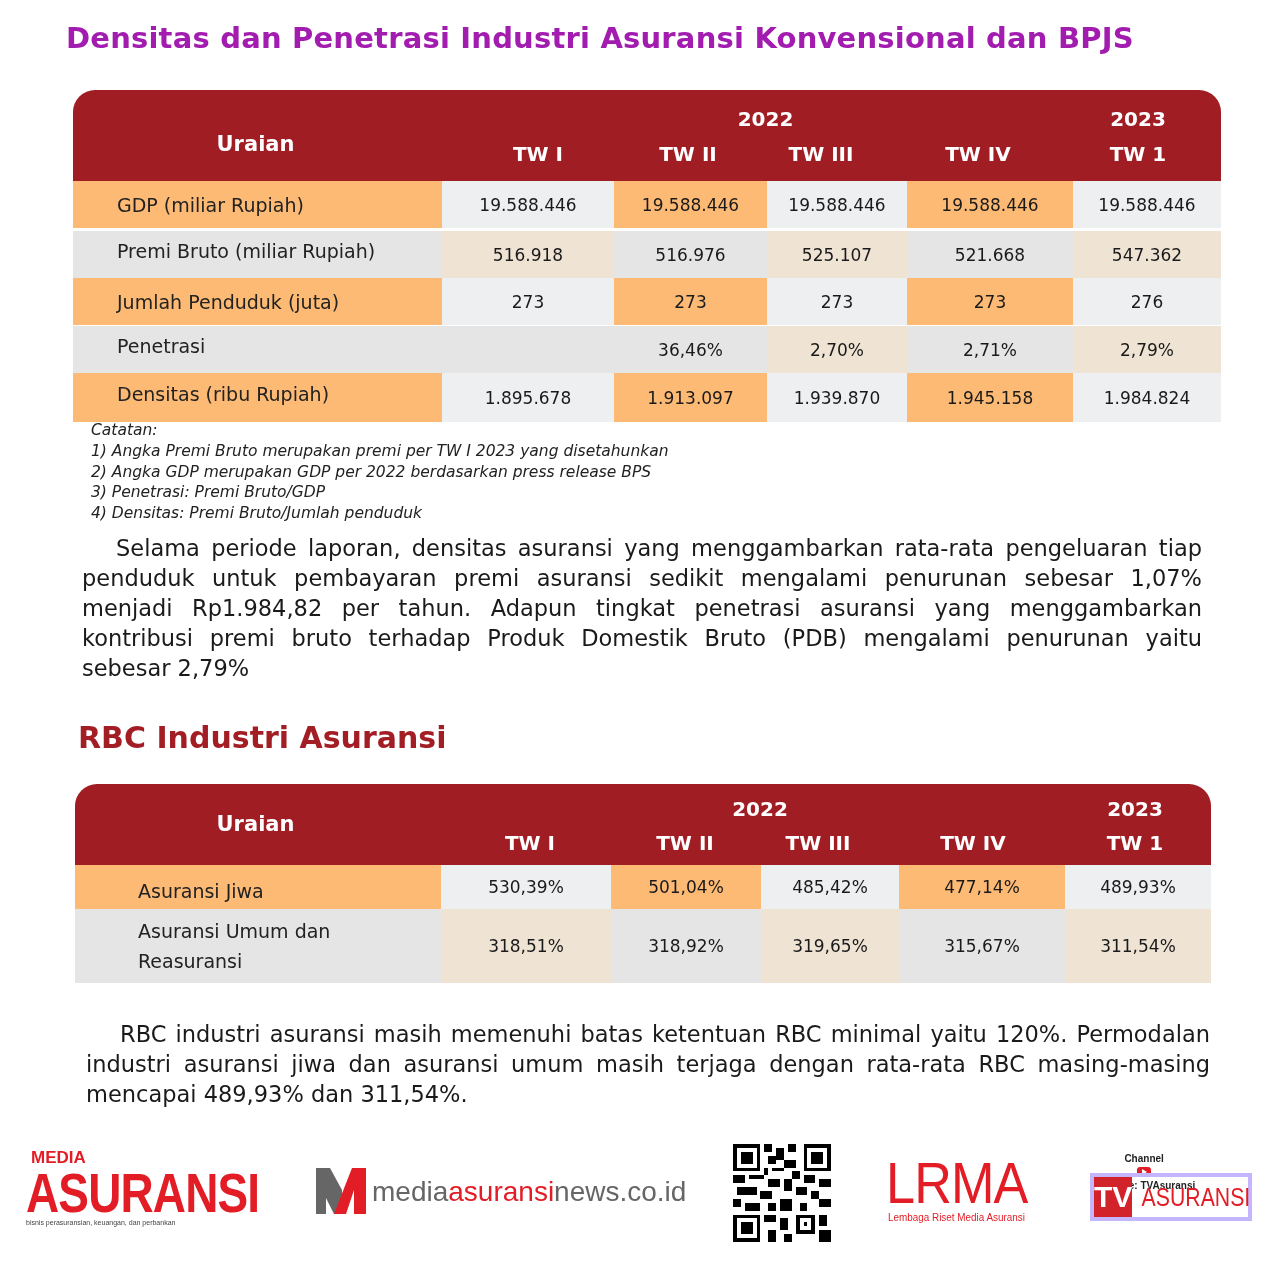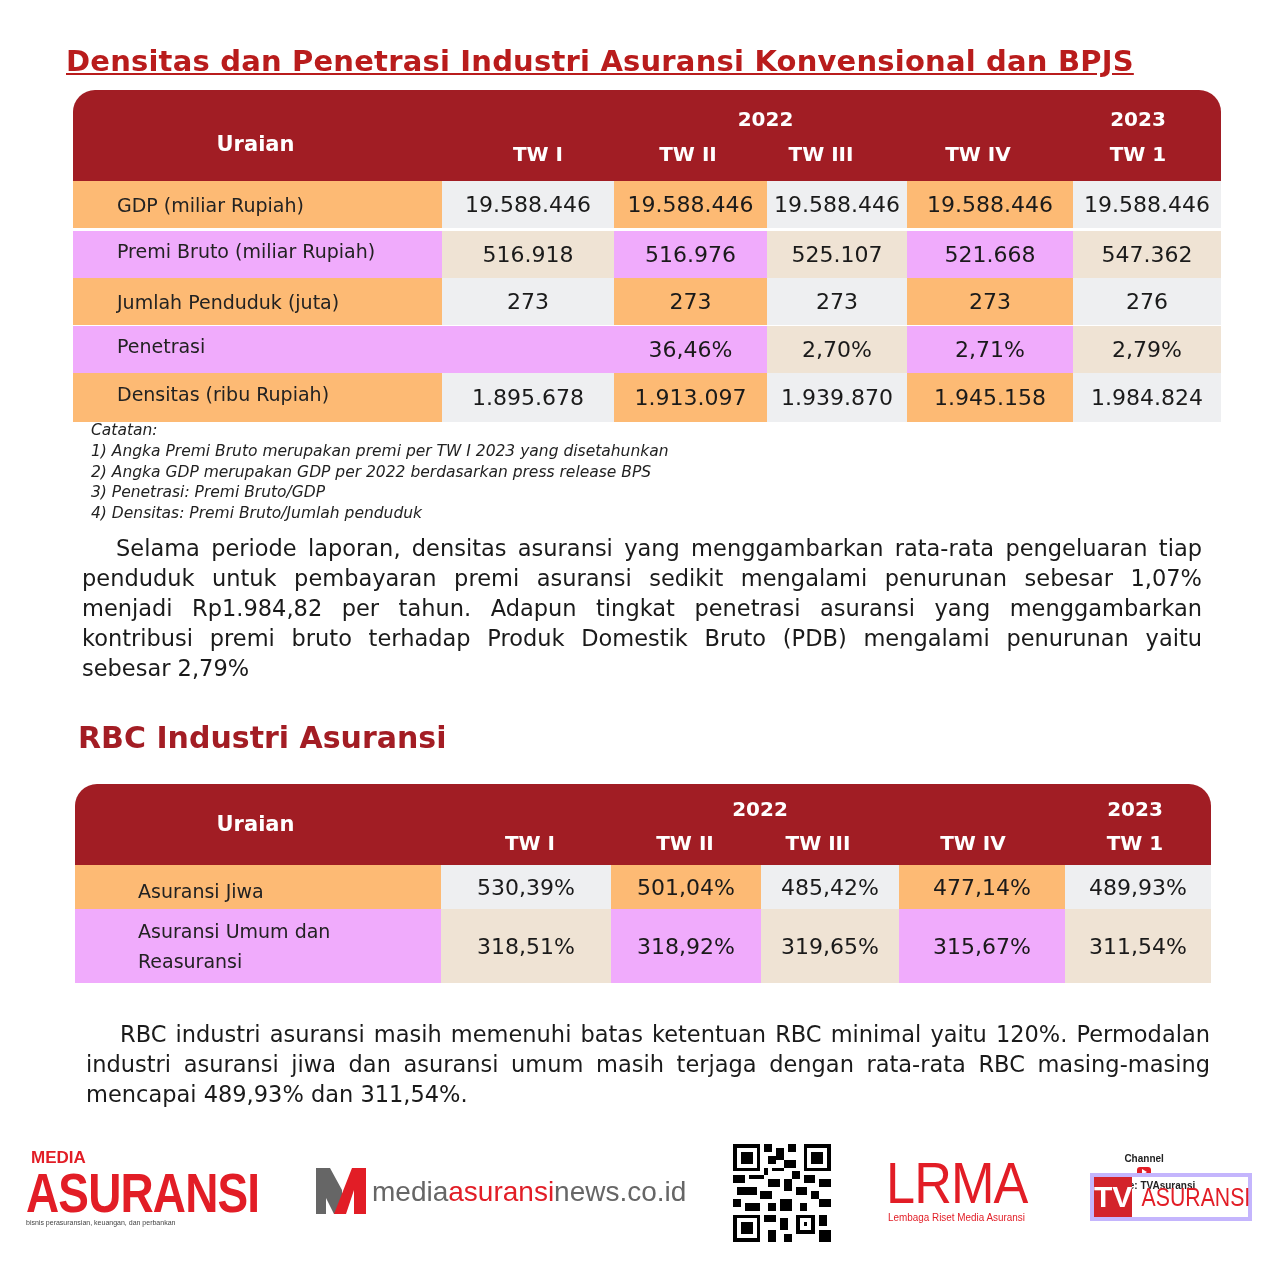--- a/index.html
+++ b/index.html
@@ -1,49 +1,48 @@
 <!DOCTYPE html>
 <html><head>
 <meta charset="utf-8">
 <style>
   * { box-sizing: border-box; margin: 0; padding: 0; }
   html, body { width: 1279px; height: 1279px; background: #ffffff; overflow: hidden; }
   body { position: relative; font-family: "DejaVu Sans", sans-serif; color: #1a1a1a; }
 
   .title1 {
-    position: absolute; left: 66px; top: 44px; width: 1150px;
-    font-size: 29px; font-weight: bold; color: #b91c1c; letter-spacing: 0.2px;
+    position: absolute; left: 66px; top: 21px; width: 1150px;
+    font-size: 29px; font-weight: bold; color: #a21caf; letter-spacing: 0.2px;
     white-space: nowrap;
-    text-decoration: underline;
   }
   .title2 {
     position: absolute; left: 78px; top: 720px;
     font-size: 30px; font-weight: bold; color: #a31d24; white-space: nowrap;
   }
 
   
   .tbl { position: absolute; }
   .tbl-head {
     position: absolute; left: 0; top: 0; background: #a11d24;
     border-radius: 22px 22px 0 0; color: #fff; font-weight: bold;
   }
   .hcell { position: absolute; text-align: center; font-size: 20px; white-space: nowrap; }
   .row { position: absolute; left: 0; }
-  .cell { position: absolute; top: 0; height: 100%; display: flex; align-items: center; justify-content: center; font-size: 22px; white-space: nowrap; }
+  .cell { position: absolute; top: 0; height: 100%; display: flex; align-items: center; justify-content: center; font-size: 17px; white-space: nowrap; }
   .label { position: absolute; top: 0; height: 100%; display: flex; align-items: center; font-size: 19px; white-space: nowrap; color: #222; }
 
   .t1 { left: 73px; top: 90px; width: 1148px; height: 332px; }
   .t1 .tbl-head { width: 1148px; height: 91px; }
   .t1 .row { width: 1148px; height: 47px; }
 
   .t2 { left: 75px; top: 784px; width: 1136px; height: 202px; }
   .t2 .tbl-head { width: 1136px; height: 81px; }
 
   .bg-white { background: #fdba74; }
-  .bg-cream { background: #f0abfc; text-decoration: underline; }
+  .bg-cream { background: #e5e5e5; text-decoration: underline; }
   .col-grey { background: #eeeff1; }
   .col-tan { background: #efe3d4; }
 
   .notes {
     position: absolute; left: 91px; top: 420px; font-size: 15.5px; font-style: italic;
     line-height: 20.8px; color: #222;
   }
   .para {
     position: absolute; font-size: 22.5px; line-height: 30px; color: #1a1a1a;
     text-align: justify; text-align-last: left;

